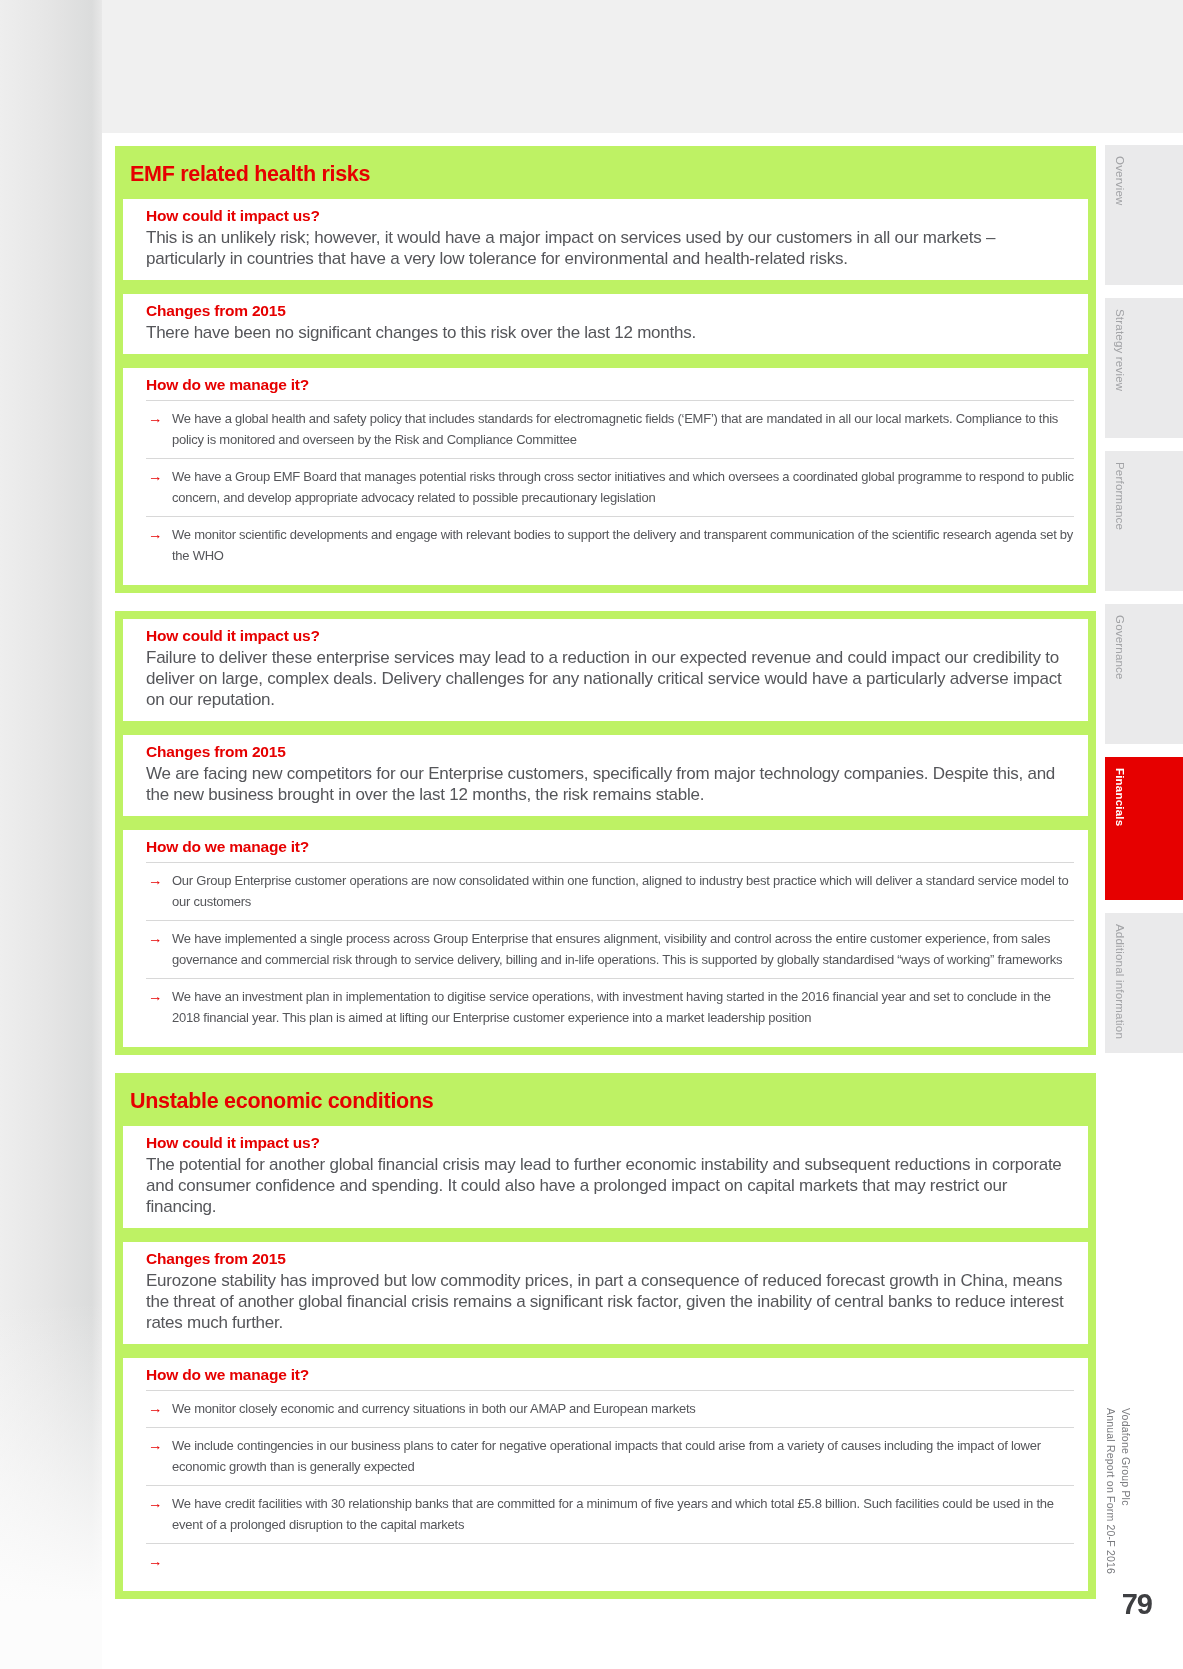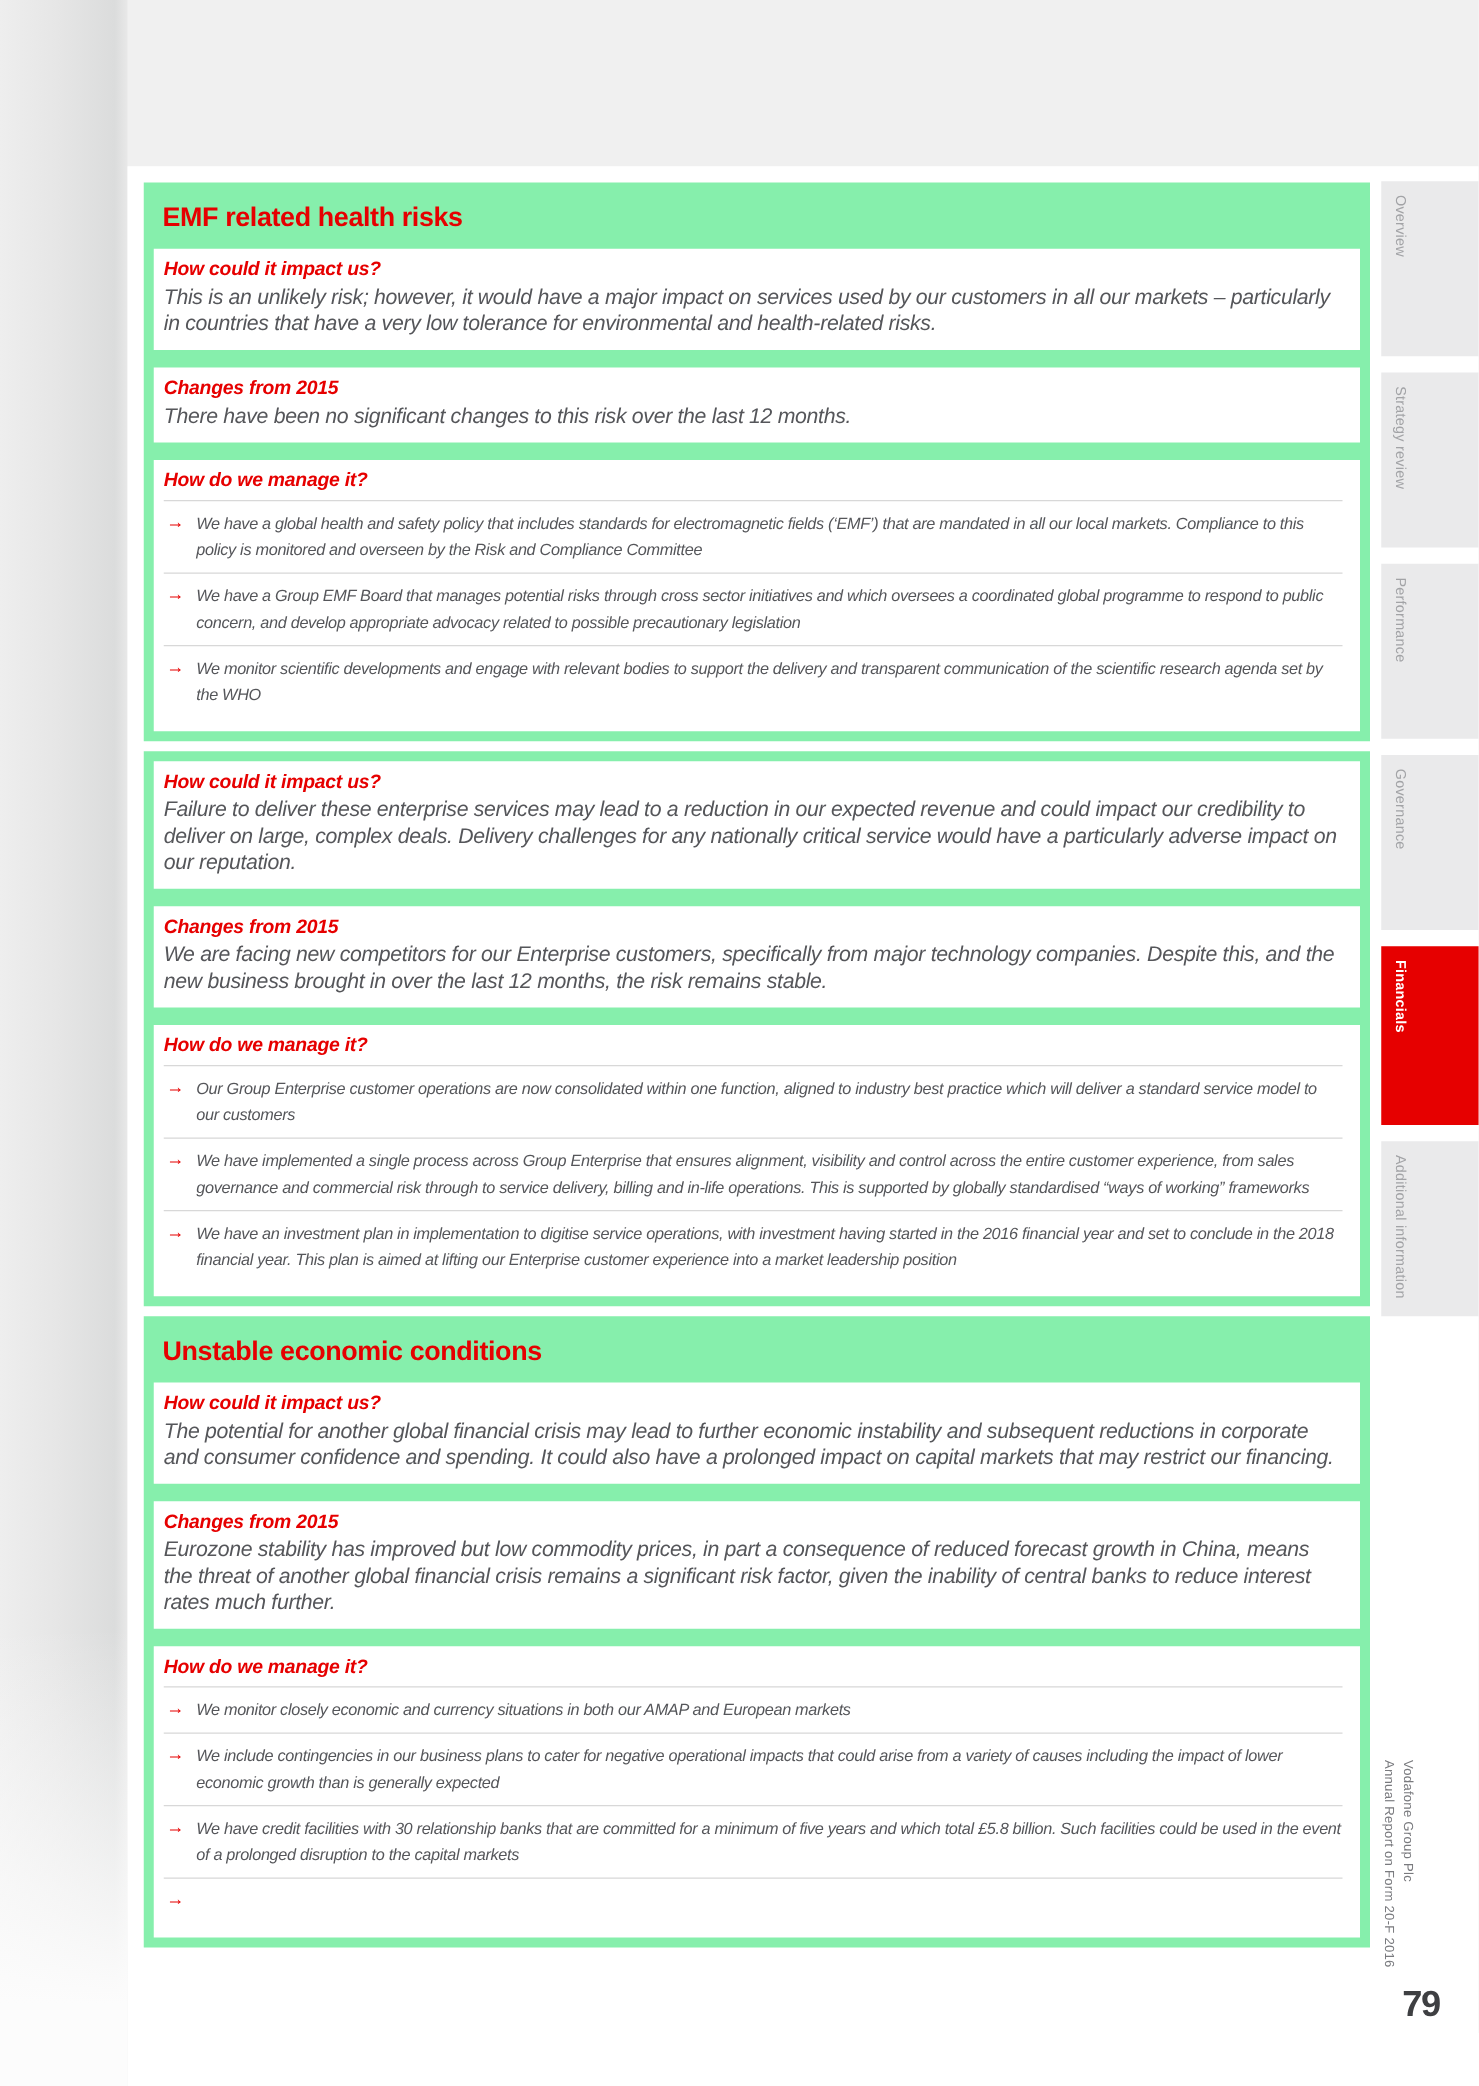--- a/index.html
+++ b/index.html
@@ -21,27 +21,27 @@
     background: linear-gradient(to bottom, rgba(252,252,252,0) 0%, rgba(252,252,252,0) 78%, #fcfcfc 96%);
   }
 
   
   .paper {
     position: absolute; left: 102px; top: 133px; right: 0; bottom: 0;
     background: #ffffff;
   }
   .content { position: absolute; left: 13px; top: 13px; width: 981px; }
 
-  .card { background: #86efac; padding: 8px; margin-bottom: 8px; }
+  .card { background: #bef264; padding: 8px; margin-bottom: 18px; }
   .card-title {
     margin: 8px 0 12px 7px;
     font-size: 21.5px; font-weight: bold; color: #e60000;
     letter-spacing: -0.3px;
   }
-  .box { background: #ffffff; padding: 8px 14px 11px 8px; margin-bottom: 14px; font-style: italic; }
+  .box { background: #ffffff; padding: 8px 14px 11px 23px; margin-bottom: 14px; }
   .box:last-child { margin-bottom: 0; }
   .box-heading {
     margin: 0 0 2px 0;
     font-size: 15.5px; font-weight: bold; color: #e60000;
     letter-spacing: -0.2px;
   }
   .box-text {
     margin: 0;
     font-size: 17px; color: #55565a; line-height: 21px; letter-spacing: -0.25px;
   }

